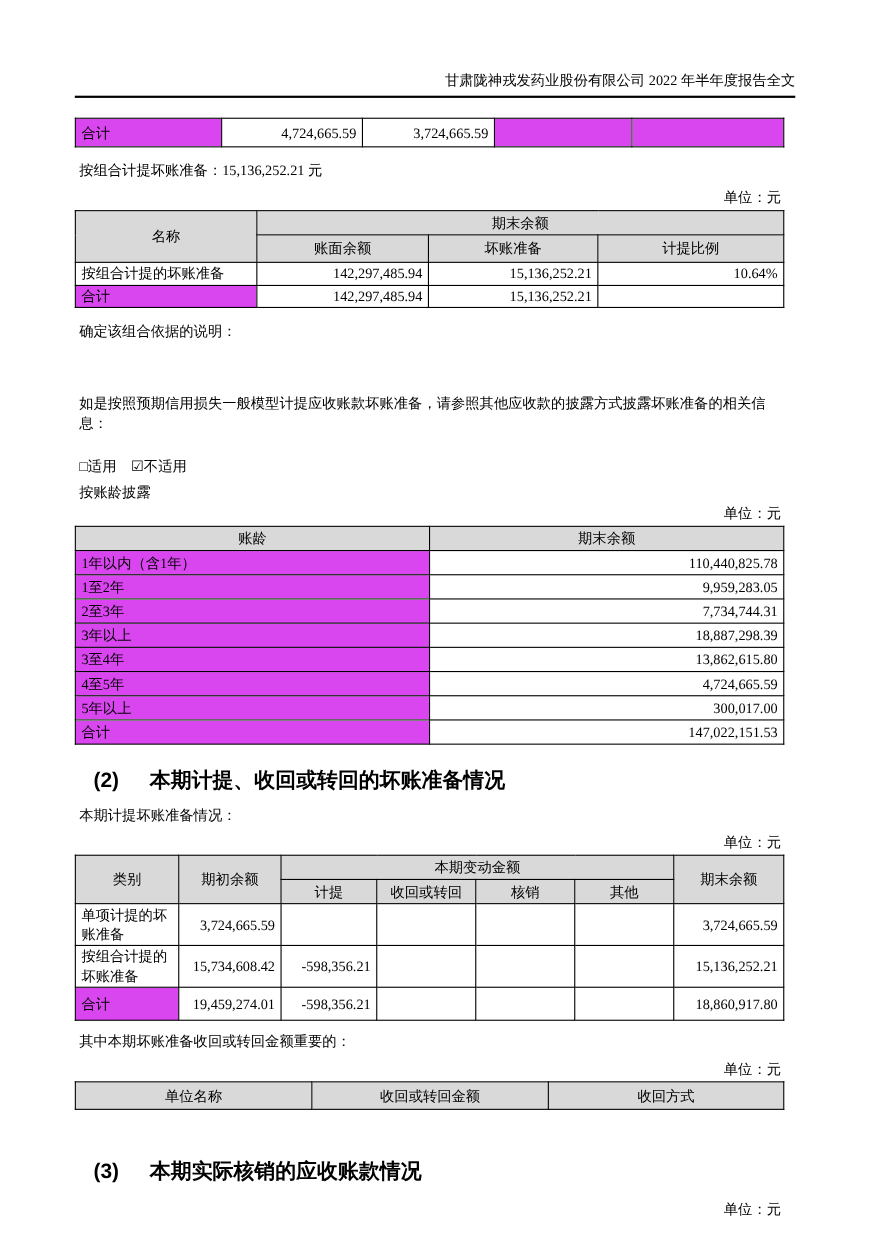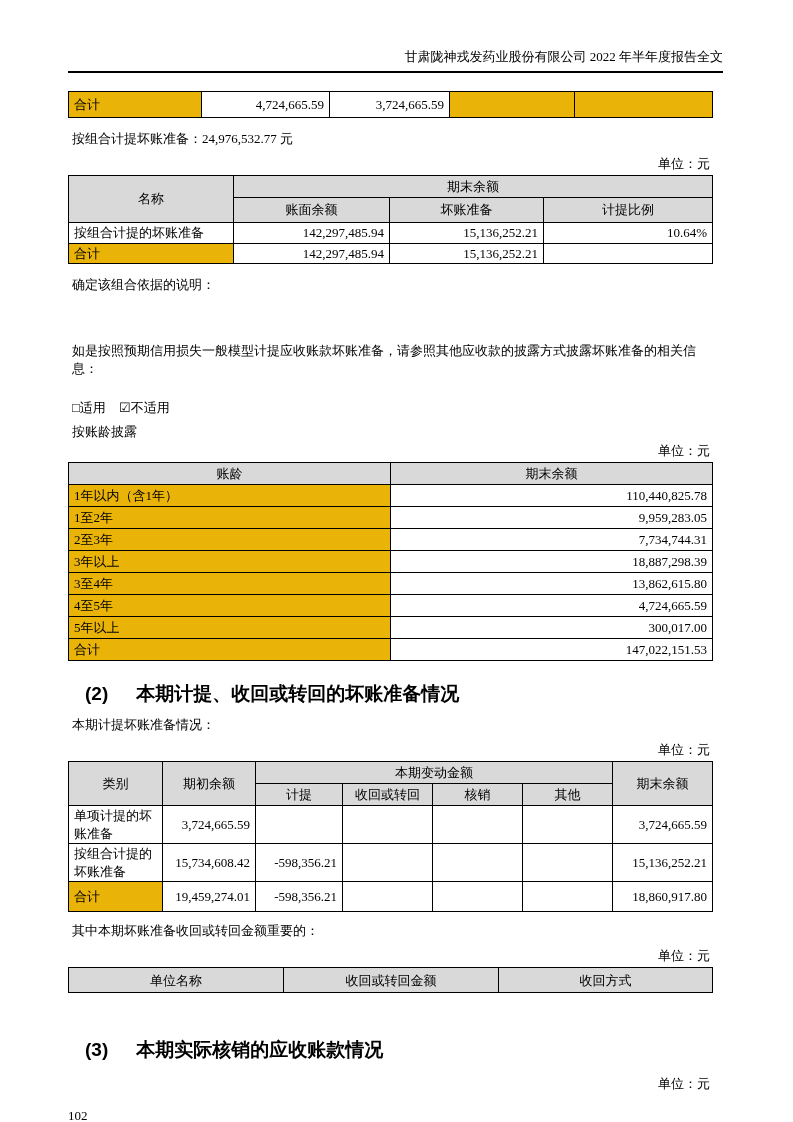--- a/index.html
+++ b/index.html
@@ -3,29 +3,29 @@
 <meta charset="utf-8">
 <style>
   * { margin: 0; padding: 0; box-sizing: border-box; }
   html, body { background: #ffffff; }
   body {
     width: 793px; height: 1122px;
     font-family: "Liberation Serif", "DejaVu Serif", serif;
     font-size: 13px; color: #000;
     overflow: hidden;
   }
-  .page { width: 793px; height: 1071px; padding: 48px 70px 0 68px; position: relative; }
+  .page { width: 793px; height: 1071px; padding: 64px 70px 0 68px; position: relative; }
 
   .doc-header { width: 655px; text-align: right; font-size: 13px; padding-bottom: 5px; border-bottom: 2px solid #000; }
 
   .main { width: 644px; }
 
   .tbl { border-collapse: collapse; width: 644px; table-layout: fixed; font-size: 13px; }
   .tbl td { border: 1px solid #000; padding: 1px 5px; vertical-align: middle; line-height: 1.35; overflow: hidden; }
-  .gray { background: #eab308; }
+  .gray { background: #d946ef; }
   .hdr { background: #d9d9d9; text-align: center; }
   .num { text-align: right; word-break: break-all; }
   .label { text-align: left; }
   .indent { padding-left: 20px; }
 
   .top-table { margin-top: 18px; }
   .top-table td { height: 26px; }
 
   .note { margin-top: 12px; padding-left: 4px; line-height: 18px; }
   .note-ecl { margin-top: 48px; }
@@ -83,21 +83,21 @@
           <tr>
         <td class="gray label">合计</td>
         <td class="num">4,724,665.59</td>
         <td class="num">3,724,665.59</td>
         <td class="gray"></td>
         <td class="gray"></td>
       </tr>
     </tbody>
       </table>
 
-    <p class="note">按组合计提坏账准备：24,976,532.77 元</p>
+    <p class="note">按组合计提坏账准备：15,136,252.21 元</p>
 
     <div class="unit">单位：元</div>
 
     <table class="tbl group-table">
       <colgroup>
           <col style="width:165px">
           <col style="width:156px">
           <col style="width:154px">
           <col style="width:169px">
         </colgroup>

